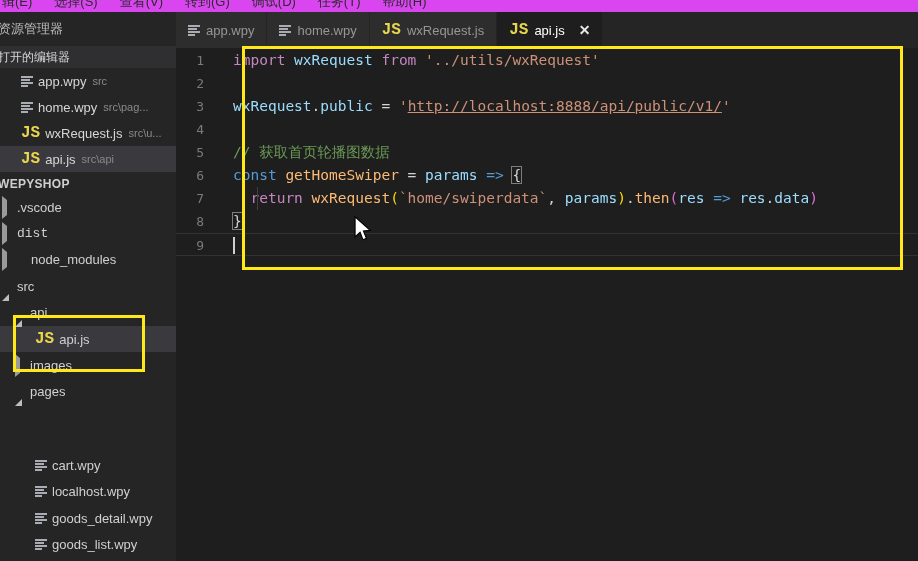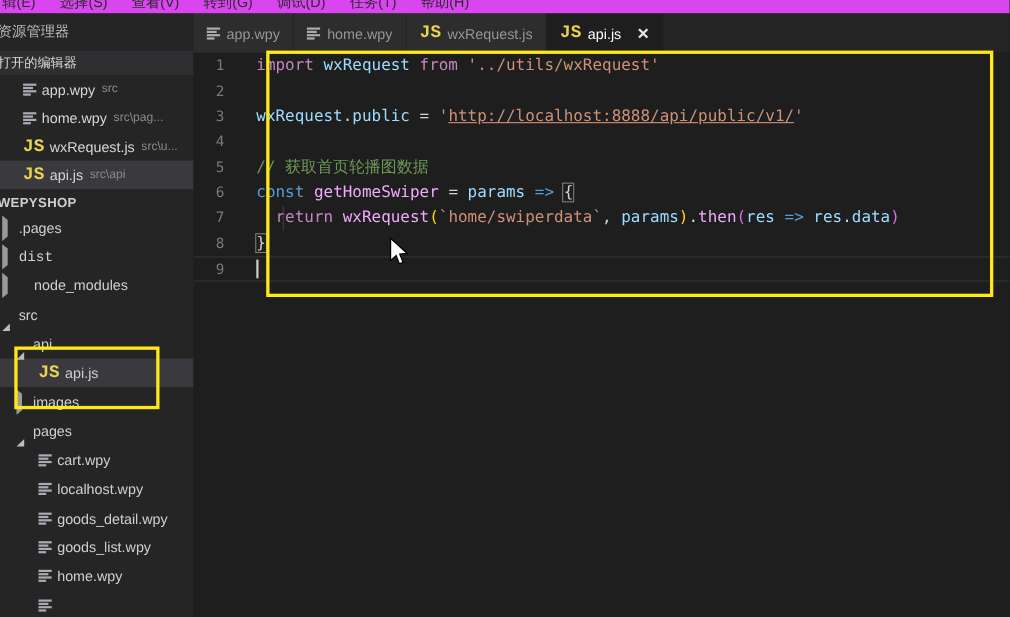--- a/index.html
+++ b/index.html
@@ -66,21 +66,21 @@
                font-size:14.5px; }
   .code-line { height:23px; line-height:23px; display:flex; white-space:pre; position:relative; }
   .ln { width:52px; flex:none; text-align:right; padding-right:24px; color:#7a7a7a;
         font-size:13px; }
   .lc { flex:1; padding-left:5px; }
   .code-line.current { border-top:1px solid #323232; border-bottom:1px solid #323232; }
   .cursor { display:inline-block; width:2px; height:17px; background:#cfcfcf;
             vertical-align:middle; margin-top:-2px; }
 
   .tk-kw1 { color:#c586c0; } .tk-kw2 { color:#569cd6; }
-  .tk-var { color:#9cdcfe; } .tk-fn  { color:#f0abfc; }
+  .tk-var { color:#9cdcfe; } .tk-fn  { color:#fdba74; }
   .tk-str { color:#ce9178; } .tk-stru{ color:#ce9178; text-decoration:underline; }
   .tk-cmt { color:#6a9955; } .tk-pun { color:#d4d4d4; }
   .tk-bry { color:#ffd700; } .tk-brp { color:#da70d6; }
   .tk-match { color:#d4d4d4; border:1px solid #7d7d7d; margin:0 -1px; }
   .indent-guide { position:absolute; left:81px; top:0; width:1px; height:23px; background:#404040; }
 
   
   .hl-box { position:absolute; border:3px solid #ffe81a; z-index:6; pointer-events:none; }
   #hl-code { left:242px; top:46px; width:661px; height:224px; }
   #hl-tree { left:13px; top:315px; width:132px; height:57px; }
@@ -129,21 +129,21 @@
         <div class="oe-item selected">
           <span class="icon-js">JS</span>
           <span class="oe-name">api.js</span>
           <span class="oe-path">src\api</span>
         </div>
       </div>
     <div class="proj-header">WEPYSHOP</div>
     <div class="tree" id="file-tree">
         <div class="tree-item" style="padding-left: 2px;">
           <span class="twistie"><span class="tw-collapsed"></span></span>
-          <span class="tree-label">.pages</span>
+          <span class="tree-label">.vscode</span>
         </div>
         <div class="tree-item" style="padding-left: 2px; font-family: Liberation Mono, monospace;">
           <span class="twistie"><span class="tw-collapsed"></span></span>
           <span class="tree-label">dist</span>
         </div>
         <div class="tree-item" style="padding-left: 2px; gap: 14px;">
           <span class="twistie"><span class="tw-collapsed"></span></span>
           <span class="tree-label">node_modules</span>
         </div>
         <div class="tree-item" style="padding-left: 2px;">
@@ -160,21 +160,21 @@
           <span class="tree-label">api.js</span>
         </div>
         <div class="tree-item" style="padding-left: 15px;">
           <span class="twistie"><span class="tw-collapsed"></span></span>
           <span class="tree-label">images</span>
         </div>
         <div class="tree-item" style="padding-left: 15px;">
           <span class="twistie"><span class="tw-expanded"></span></span>
           <span class="tree-label">pages</span>
         </div>
-        <div class="tree-item" style="padding-left: 28px;">
+        <div class="tree-item" style="padding-left: 28px; margin-top: 47px;">
           <span style="width: 7px; flex: 0 0 auto;"></span>
           <span class="icon-wpy">
             <i></i>
             <i></i>
             <i></i>
             <i></i>
           </span>
           <span class="tree-label">cart.wpy</span>
         </div>
         <div class="tree-item" style="padding-left: 28px;">

